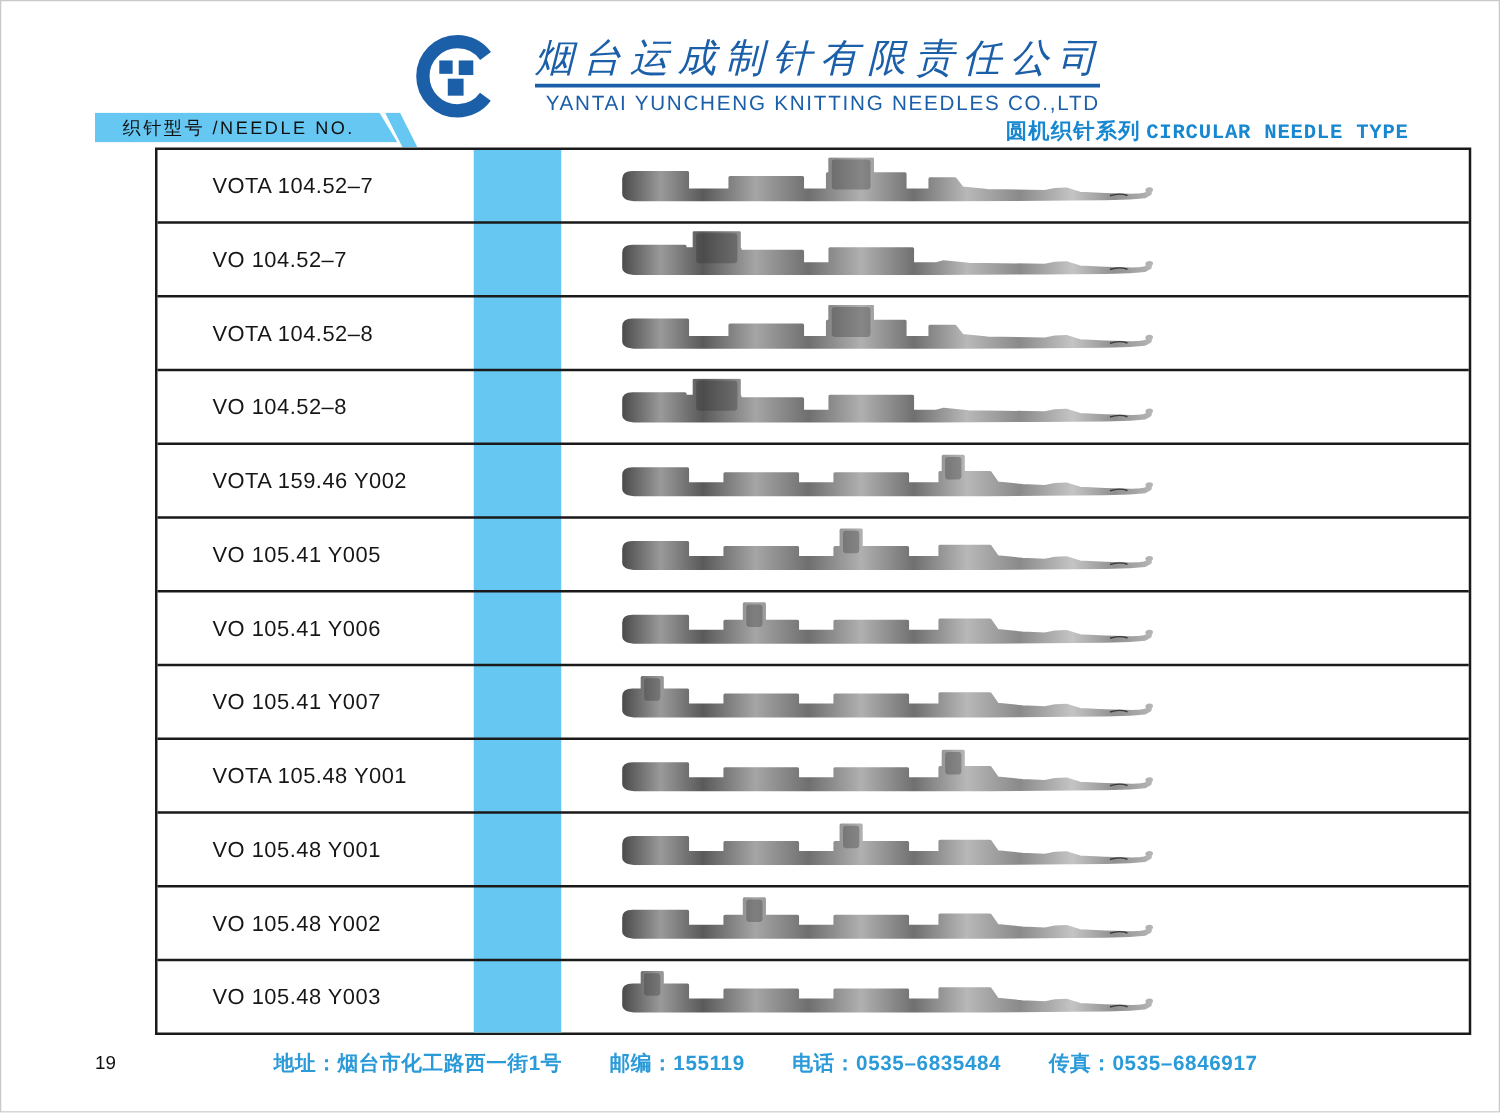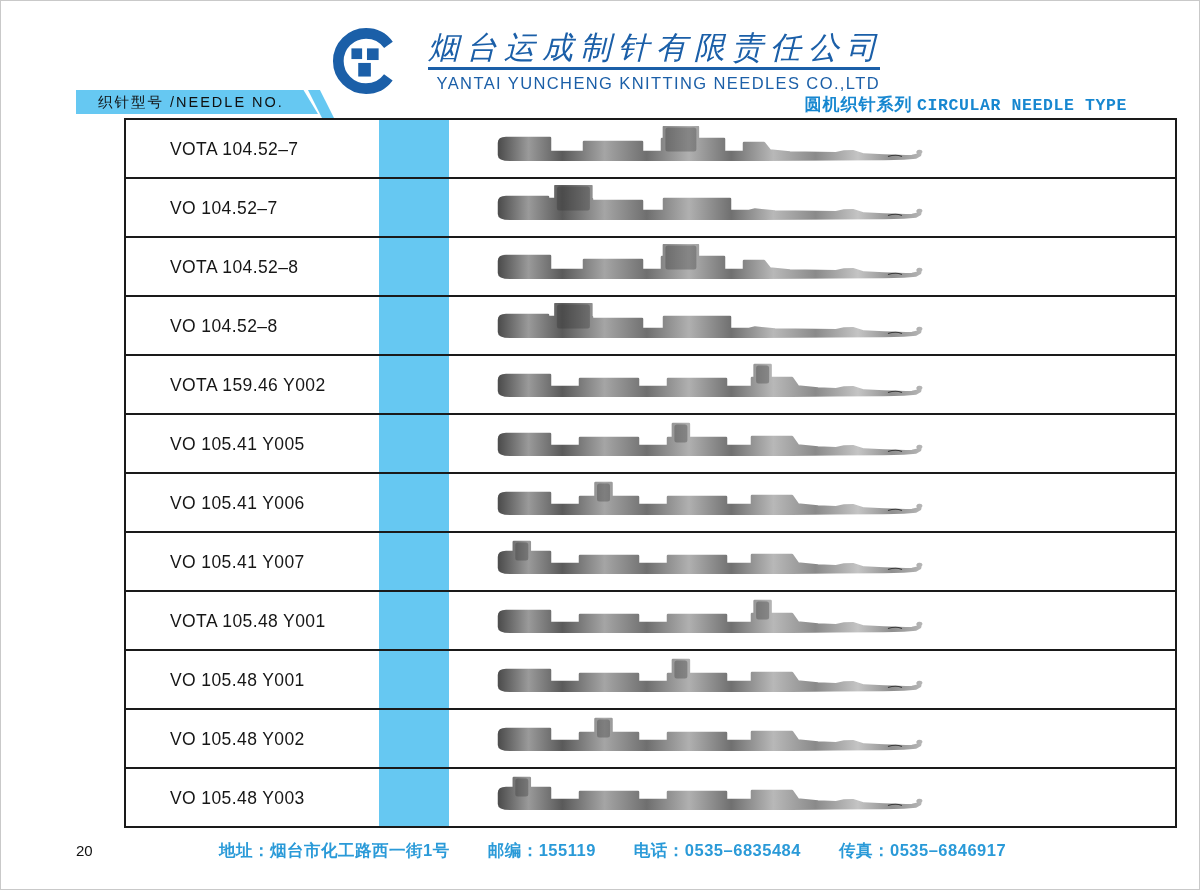--- a/index.html
+++ b/index.html
@@ -204,20 +204,20 @@
         </div><div class="row">
           <div class="model">VO 105.48 Y003</div>
           <svg viewBox="0 0 440 46" width="440" height="46" class="needle-svg">
             <path d="M14,13L21.8,13.0L21.8,3.0L37.8,3.0L37.8,13.0L58.0,13.0L58.0,25.0L88.0,25.0L88.0,17.0L146.0,17.0L146.0,25.0L176.0,25.0L176.0,17.0L234.0,17.0L234.0,25.0L260.0,25.0L260.0,16.0L300.0,16.0 L306,24.5 L326,26.5 L344,27.2 L352,25.6 L361,25.2 L372,28.6 L392,29.6 L414,30.3 L420,29.9 C427.5,28.9 431.5,25.2 427.8,25 C425.5,24.9 424.8,26.4 426.6,27 C428,27.5 428.6,28.3 427.9,29.1 L424,31.4 L412,32.4 L392,32.9 L344,33.3 L300,33.8 L18,33.8 Q7,33.8 7,29 L7,18 Q7,13 14,13 Z" fill="url(#metalGrad)" stroke="url(#metalGrad)" stroke-width="2.5" stroke-linejoin="round"></path>
             <rect x="23.3" y="3.5" width="13.0" height="18" rx="2.5" fill="#2e2e2e" opacity="0.32"></rect>
             <path d="M396,30.6 C401,28.9 406,29 410,30.4" fill="none" stroke="#3a3a3a" stroke-width="1.1"></path>
           </svg>
         </div></div>
   </div>
 
-  <div class="page-number">20</div>
+  <div class="page-number">19</div>
   <div class="footer-line">
     <span>地址：烟台市化工路西一街1号</span>
     <span>邮编：155119</span>
     <span>电话：0535–6835484</span>
     <span>传真：0535–6846917</span>
   </div>
 </div>
 
 </body></html>

